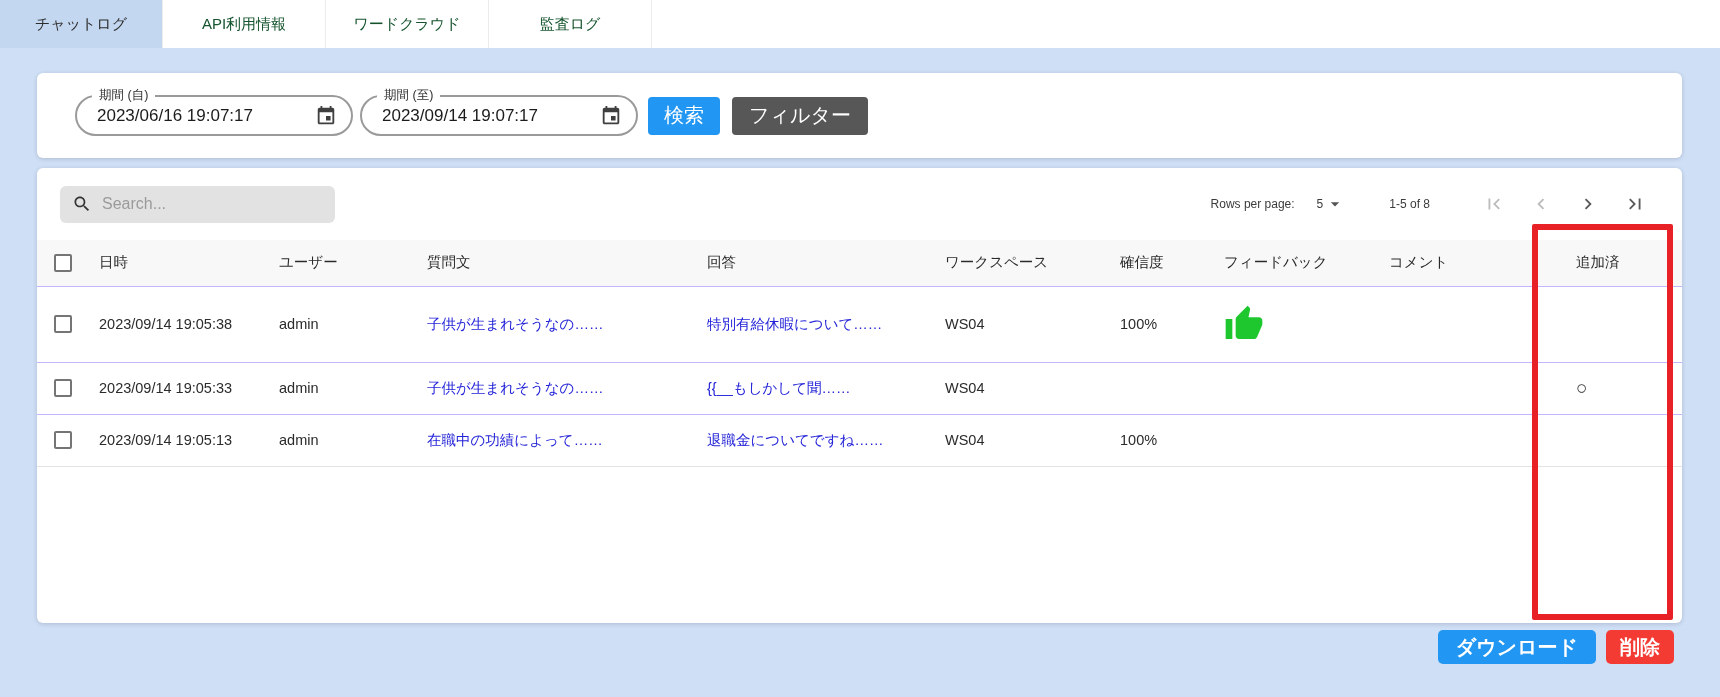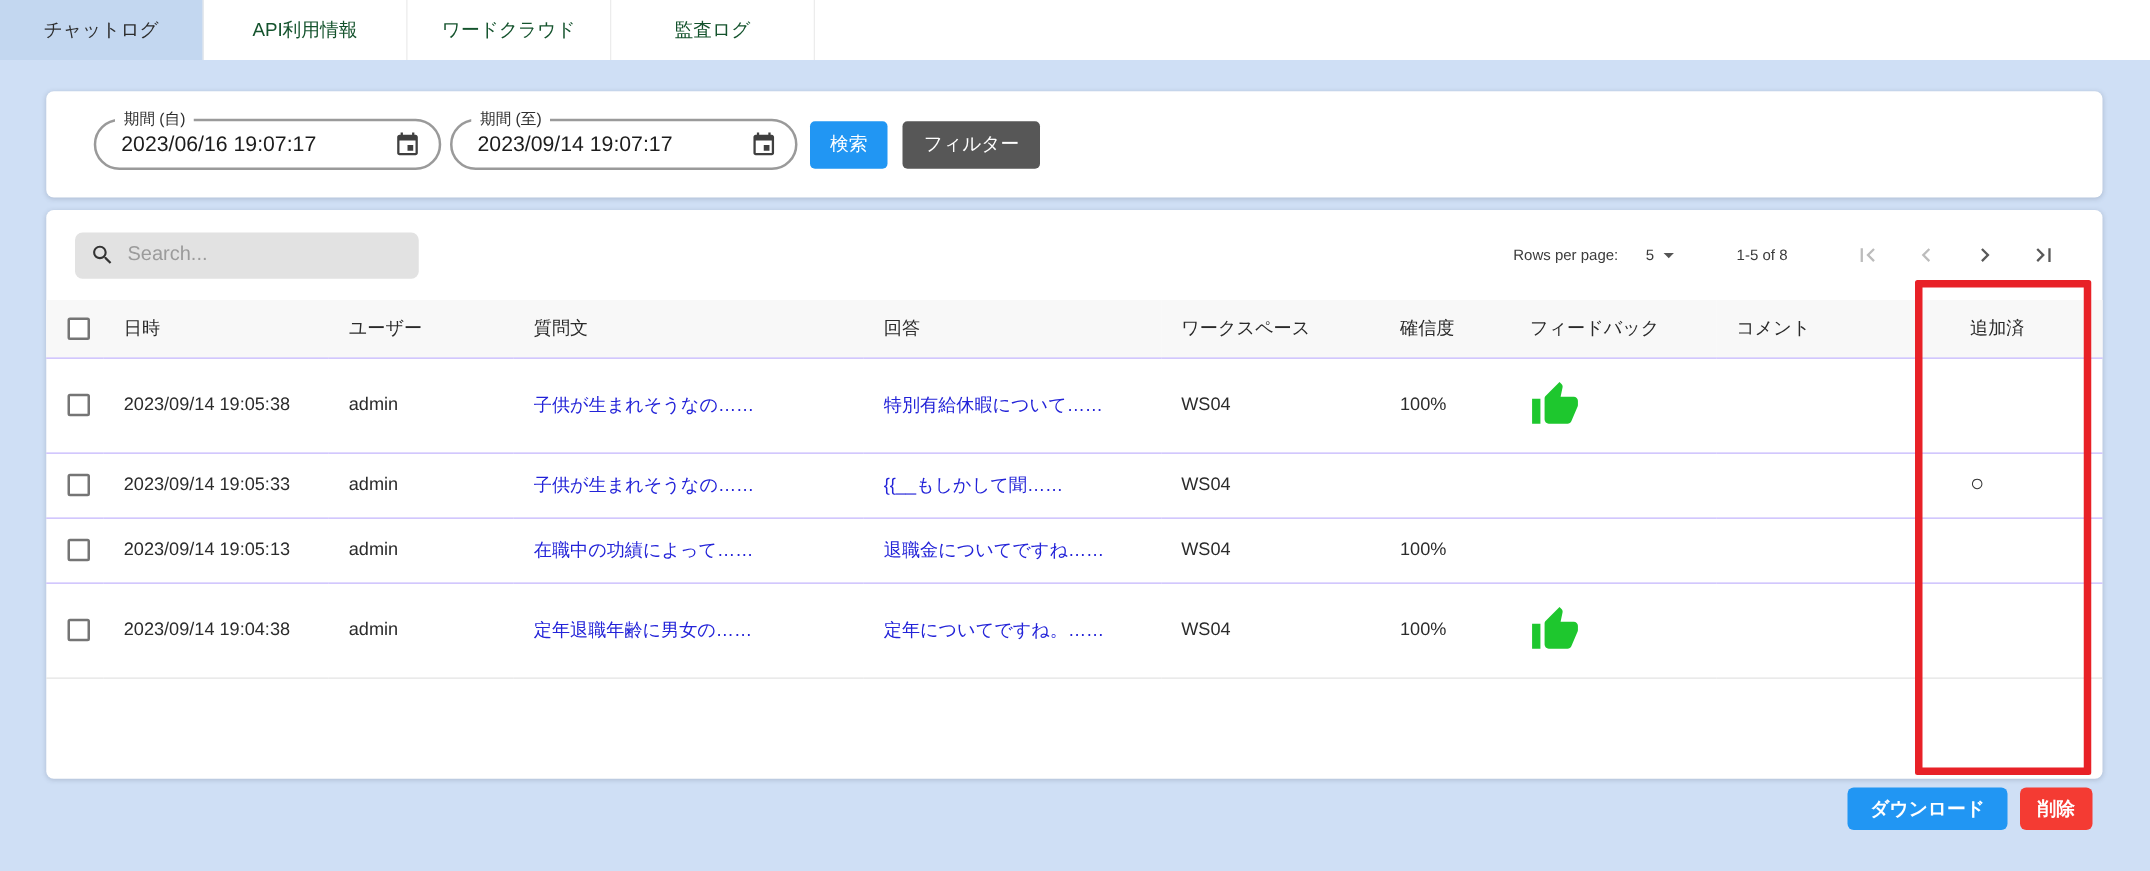--- a/index.html
+++ b/index.html
@@ -35,21 +35,21 @@
     border-radius:21px; background:#fff; display:flex; align-items:center; cursor:text;
   }
   .datefield + .datefield { margin-left:7px; }
   .datefield .flabel {
     position:absolute; top:-9px; left:15px; background:#fff; padding:0 7px;
     font-size:12.5px; color:#2f2f2f; line-height:14px; white-space:nowrap;
   }
   .datefield .fvalue { margin-left:20px; font-size:17px; color:#1c1c1c; white-space:nowrap; }
   .datefield .cal { margin-left:auto; margin-right:14px; width:22px; height:22px; fill:#3f3f3f; cursor:pointer; flex:0 0 auto; }
 
-  .btn { border:none; color:#fff; border-radius:4px; font-size:15px; cursor:pointer;
+  .btn { border:none; color:#fff; border-radius:4px; font-size:20px; cursor:pointer;
          font-family:inherit; white-space:nowrap; }
   .btn-search { margin-left:10px; height:38px; padding:0 16px; background:#2196f3; }
   .btn-filter { margin-left:12px; height:38px; padding:0 17px; background:#575757; }
 
   
   .toolbar { height:72px; display:flex; align-items:center; padding:0 36px 0 23px; }
   .searchbox {
     width:275px; height:37px; background:#e2e2e2; border-radius:6px;
     display:flex; align-items:center; padding:0 10px 0 12px;
   }
@@ -238,38 +238,20 @@
     <td>2023/09/14 19:05:13</td>
     <td>admin</td>
     <td><a class="link">在職中の功績によって……</a></td>
     <td><a class="link">退職金についてですね……</a></td>
     <td>WS04</td>
     <td>100%</td>
     <td class="c-feedback"></td>
     <td></td>
     <td class="c-added"></td>
   </tr>
-        <tr class="tall">
-    <td class="col-check">
-            <span class="checkbox"></span>
-          </td>
-    <td>2023/09/14 19:04:38</td>
-    <td>admin</td>
-    <td><a class="link">定年退職年齢に男女の……</a></td>
-    <td><a class="link">定年についてですね。……</a></td>
-    <td>WS04</td>
-    <td>100%</td>
-    <td class="c-feedback">
-            <svg viewBox="0 0 24 24" fill="#1ec72e">
-    <path d="M1 21h4V9H1v12zM23 10c0-1.1-.9-2-2-2h-6.31l.95-4.57.03-.32c0-.41-.17-.79-.44-1.06L14.17 1 7.58 7.59C7.22 7.95 7 8.45 7 9v10c0 1.1.9 2 2 2h9c.83 0 1.54-.5 1.84-1.22l3.02-7.05c.09-.23.14-.47.14-.73v-2z"></path>
-  </svg>
-          </td>
-    <td></td>
-    <td class="c-added"></td>
-  </tr>
       </tbody>
   </table>
 
   <div class="annotation"></div>
 </div>
 
 <div class="actions">
   <button class="btn btn-download">ダウンロード</button>
   <button class="btn btn-delete">削除</button>
 </div>

